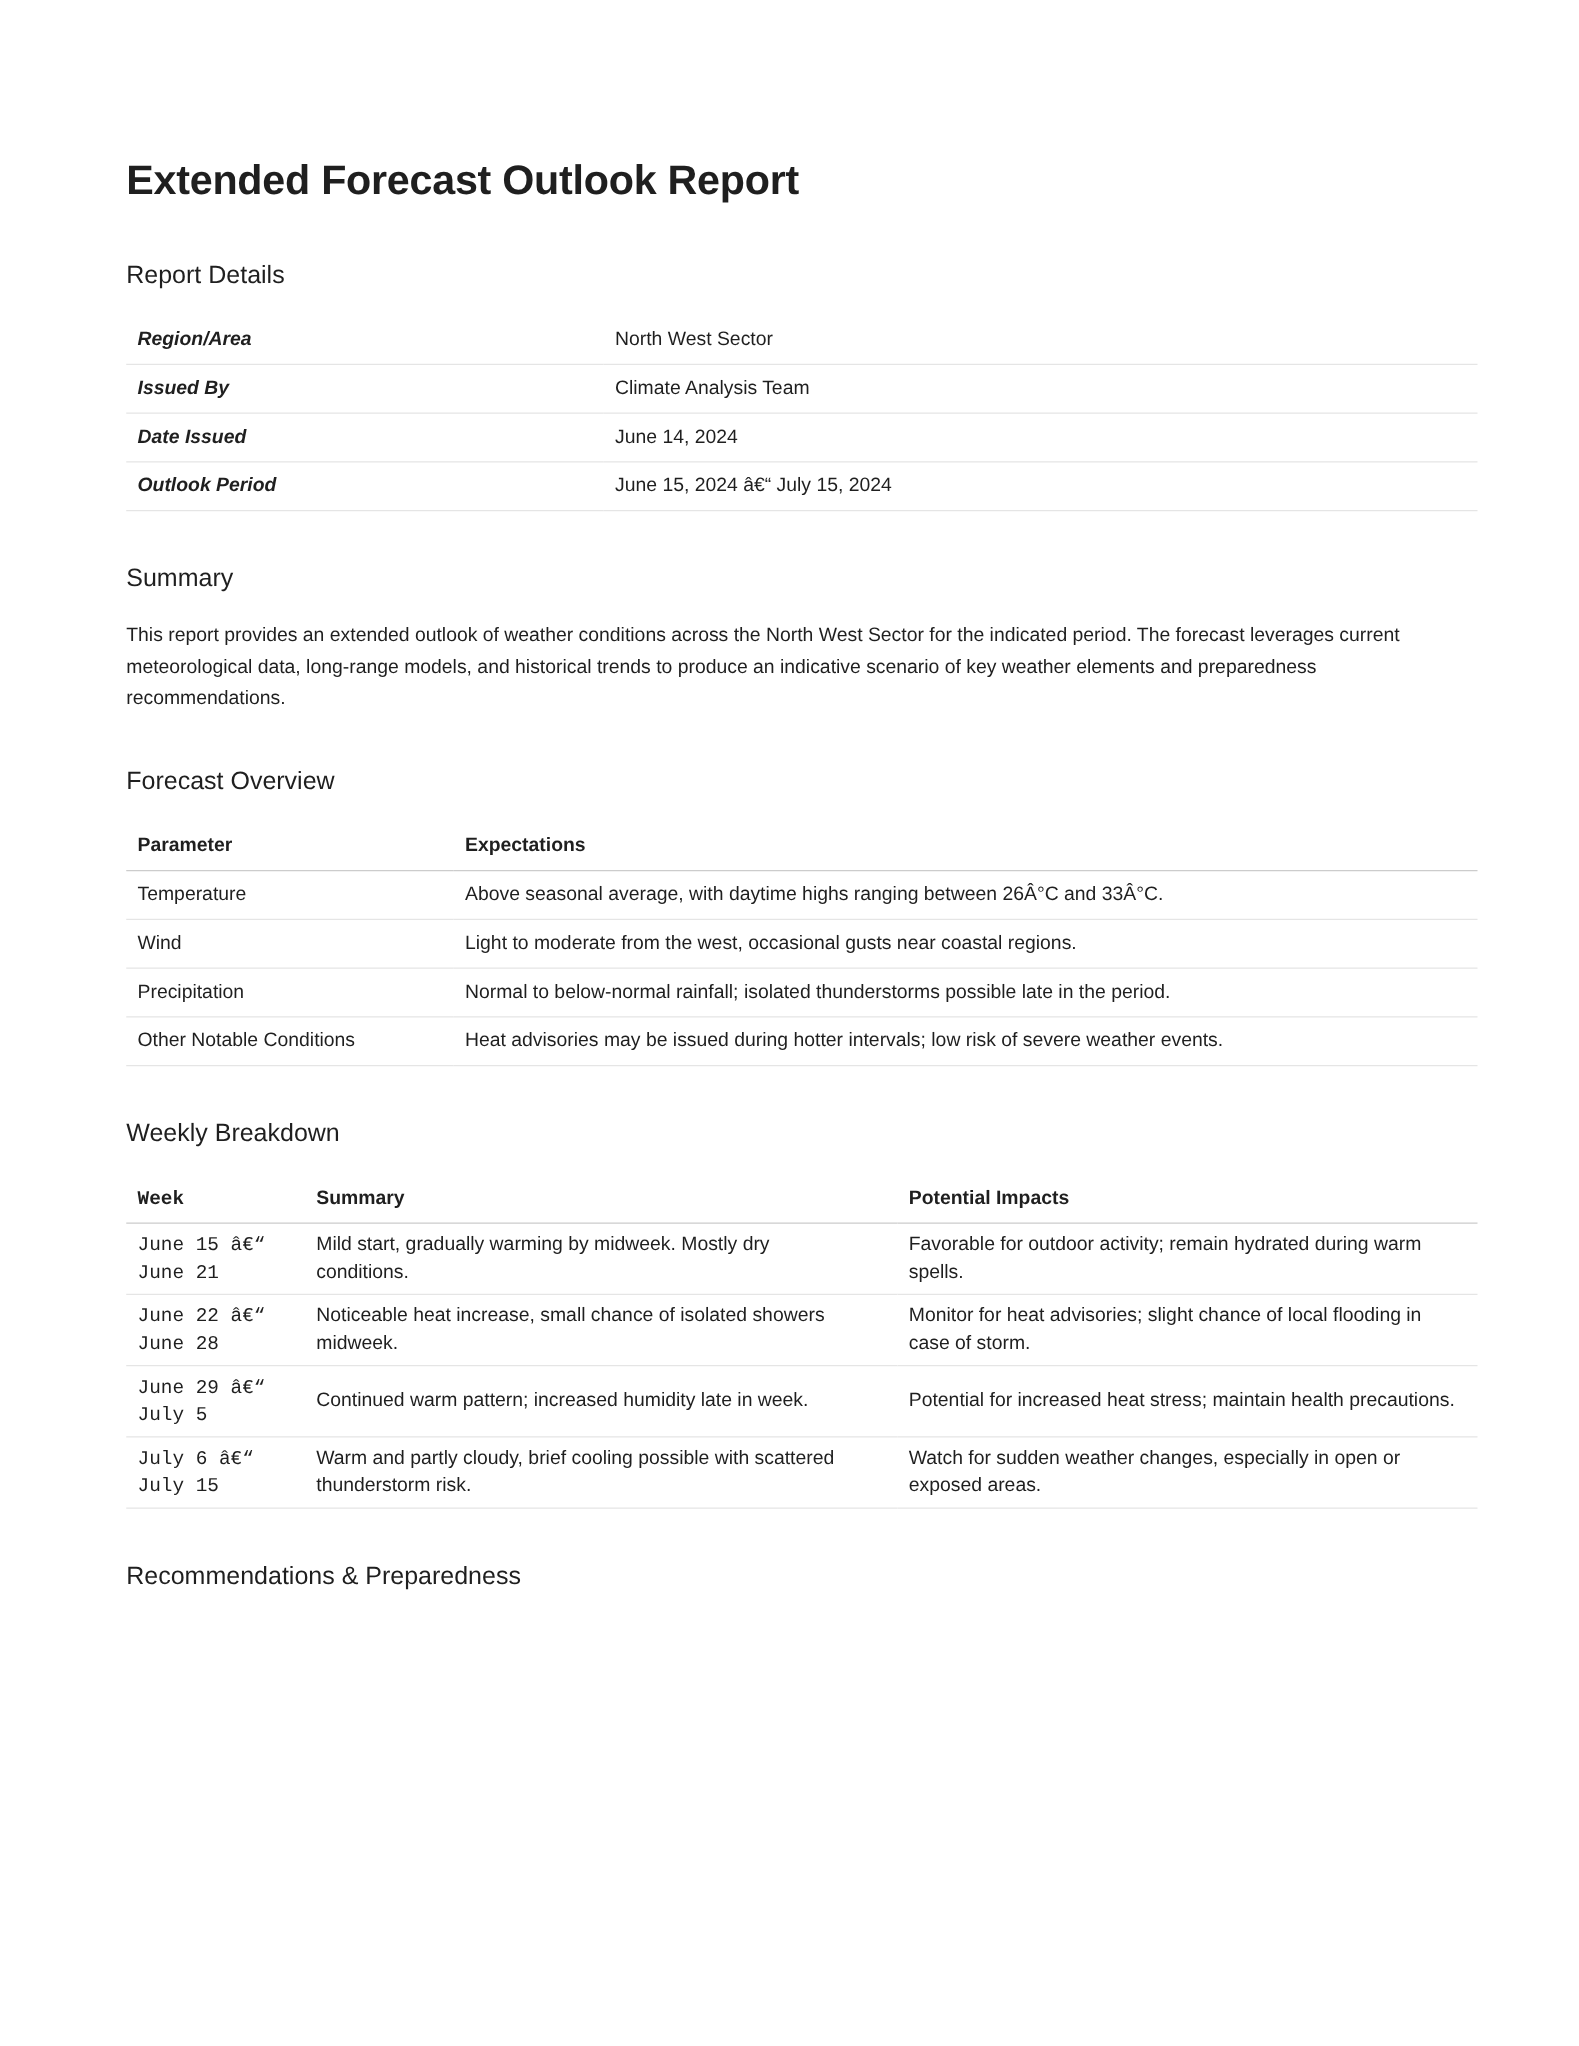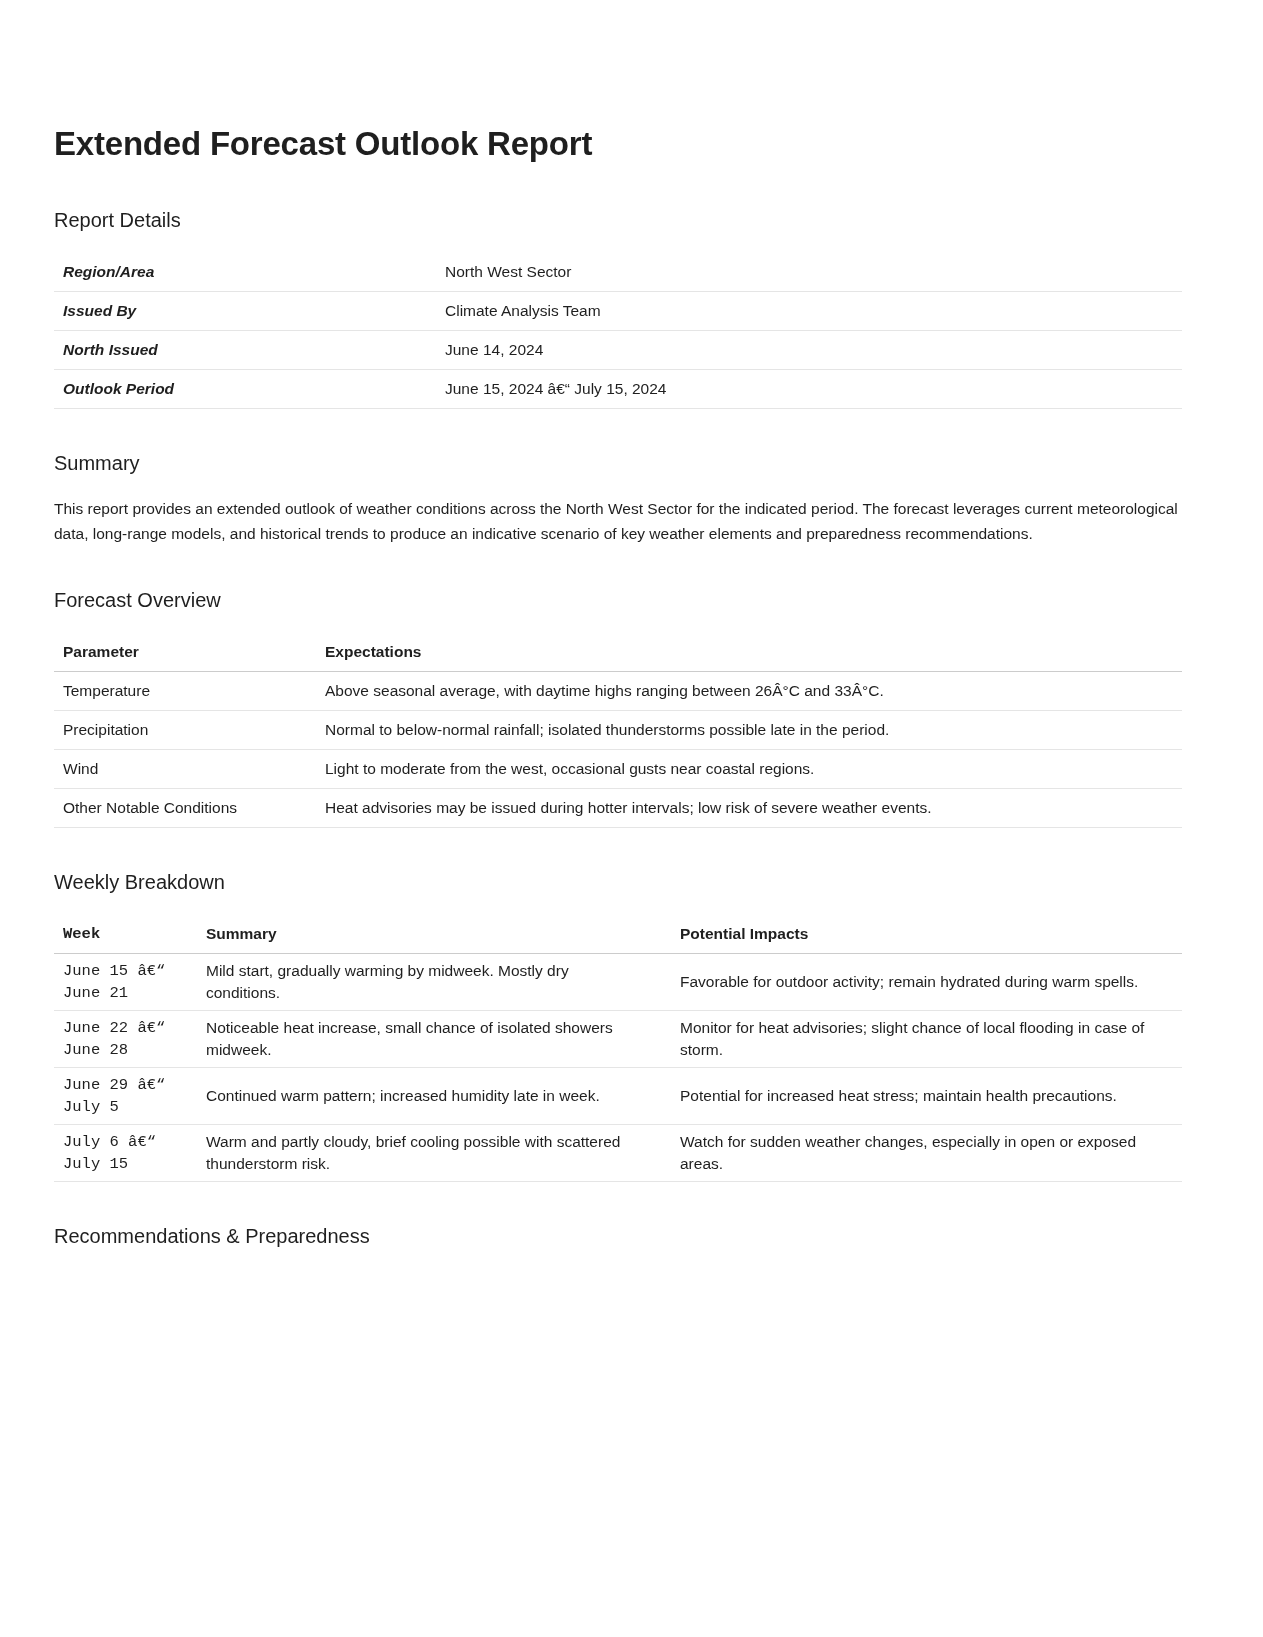--- a/index.html
+++ b/index.html
@@ -7,21 +7,21 @@
   body {
     width: 1263px;
     height: 1637px;
     font-family: "Liberation Sans", "DejaVu Sans", sans-serif;
     color: #1f1f1f;
     overflow: hidden;
   }
   .page {
     width: 1263px;
     min-height: 1637px;
-    padding: 124px 81px 40px 54px;
+    padding: 124px 81px 40px 101px;
   }
   h1 {
     font-size: 33px;
     font-weight: 700;
     letter-spacing: -0.2px;
     margin: 0 0 44px 0;
     line-height: 1.2;
   }
   h2 {
     font-size: 20px;
@@ -82,21 +82,21 @@
       <tbody>
         <tr>
           <td>Region/Area</td>
           <td>North West Sector</td>
         </tr>
         <tr>
           <td>Issued By</td>
           <td>Climate Analysis Team</td>
         </tr>
         <tr>
-          <td>North Issued</td>
+          <td>Date Issued</td>
           <td>June 14, 2024</td>
         </tr>
         <tr>
           <td>Outlook Period</td>
           <td>June 15, 2024 â€“ July 15, 2024</td>
         </tr>
       </tbody>
     </table>
   </section>
 
@@ -113,26 +113,26 @@
           <th>Parameter</th>
           <th>Expectations</th>
         </tr>
       </thead>
       <tbody>
         <tr>
           <td>Temperature</td>
           <td>Above seasonal average, with daytime highs ranging between 26Â°C and 33Â°C.</td>
         </tr>
         <tr>
+          <td>Wind</td>
+          <td>Light to moderate from the west, occasional gusts near coastal regions.</td>
+        </tr>
+        <tr>
           <td>Precipitation</td>
           <td>Normal to below-normal rainfall; isolated thunderstorms possible late in the period.</td>
-        </tr>
-        <tr>
-          <td>Wind</td>
-          <td>Light to moderate from the west, occasional gusts near coastal regions.</td>
         </tr>
         <tr>
           <td>Other Notable Conditions</td>
           <td>Heat advisories may be issued during hotter intervals; low risk of severe weather events.</td>
         </tr>
       </tbody>
     </table>
   </section>
 
   <section>

